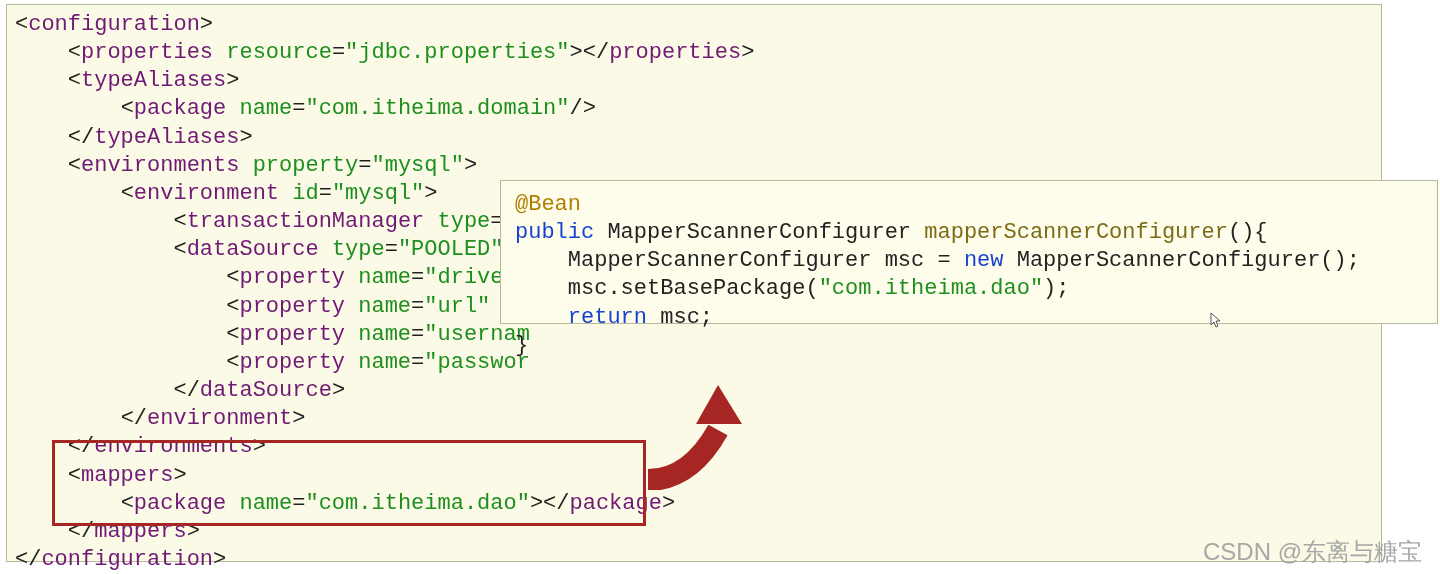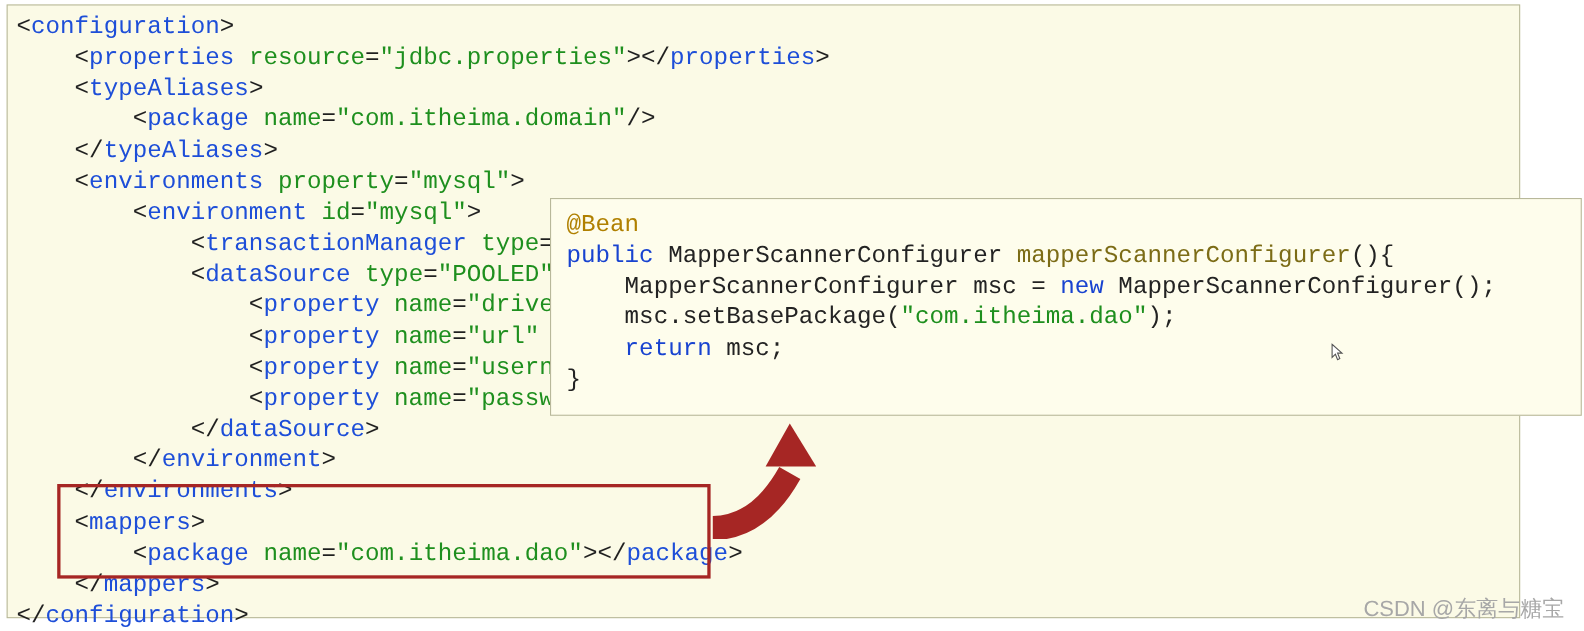--- a/index.html
+++ b/index.html
@@ -24,28 +24,28 @@
       background: #fbfae6;
       border: 1px solid #b8b89a;
       padding: 6px 8px;
       white-space: pre;
     }
     .java-panel {
       position: absolute;
       left: 500px;
       top: 180px;
       width: 938px;
-      height: 198px;
+      height: 144px;
       background: #fefdec;
       border: 1px solid #b8b89a;
       padding: 10px 14px;
       white-space: pre;
     }
     .lt, .gt { color: #1f1f1f; }
-    .tag   { color: #1d4ed8; }
+    .tag   { color: #701a75; }
     .attr  { color: #1e8f1e; }
     .val   { color: #1e8f1e; }
     .black { color: #1f1f1f; }
     .kw    { color: #1843d0; font-weight: normal; }
     .kw2   { color: #1843d0; }
     .ann   { color: #b08000; }
     .mname { color: #7c6c16; }
     .str   { color: #1e8f1e; }
     .plain { color: #232323; }
     .red-box {
@@ -71,21 +71,21 @@
       top: 312px;
       width: 12px;
       height: 16px;
       pointer-events: none;
     }
     .watermark {
       position: absolute;
       right: 18px;
       bottom: 6px;
       font-family: -apple-system, "Segoe UI", sans-serif;
-      font-size: 20px;
+      font-size: 24px;
       color: #a7a7a7;
       pointer-events: none;
     }
   </style>
 </head>
 <body>
 
 <div class="xml-panel"><span class="lt">&lt;</span><span class="tag">configuration</span><span class="gt">&gt;</span>
     <span class="lt">&lt;</span><span class="tag">properties</span> <span class="attr">resource</span><span class="black">=</span><span class="val">"jdbc.properties"</span><span class="gt">&gt;</span><span class="lt">&lt;/</span><span class="tag">properties</span><span class="gt">&gt;</span>
     <span class="lt">&lt;</span><span class="tag">typeAliases</span><span class="gt">&gt;</span>

